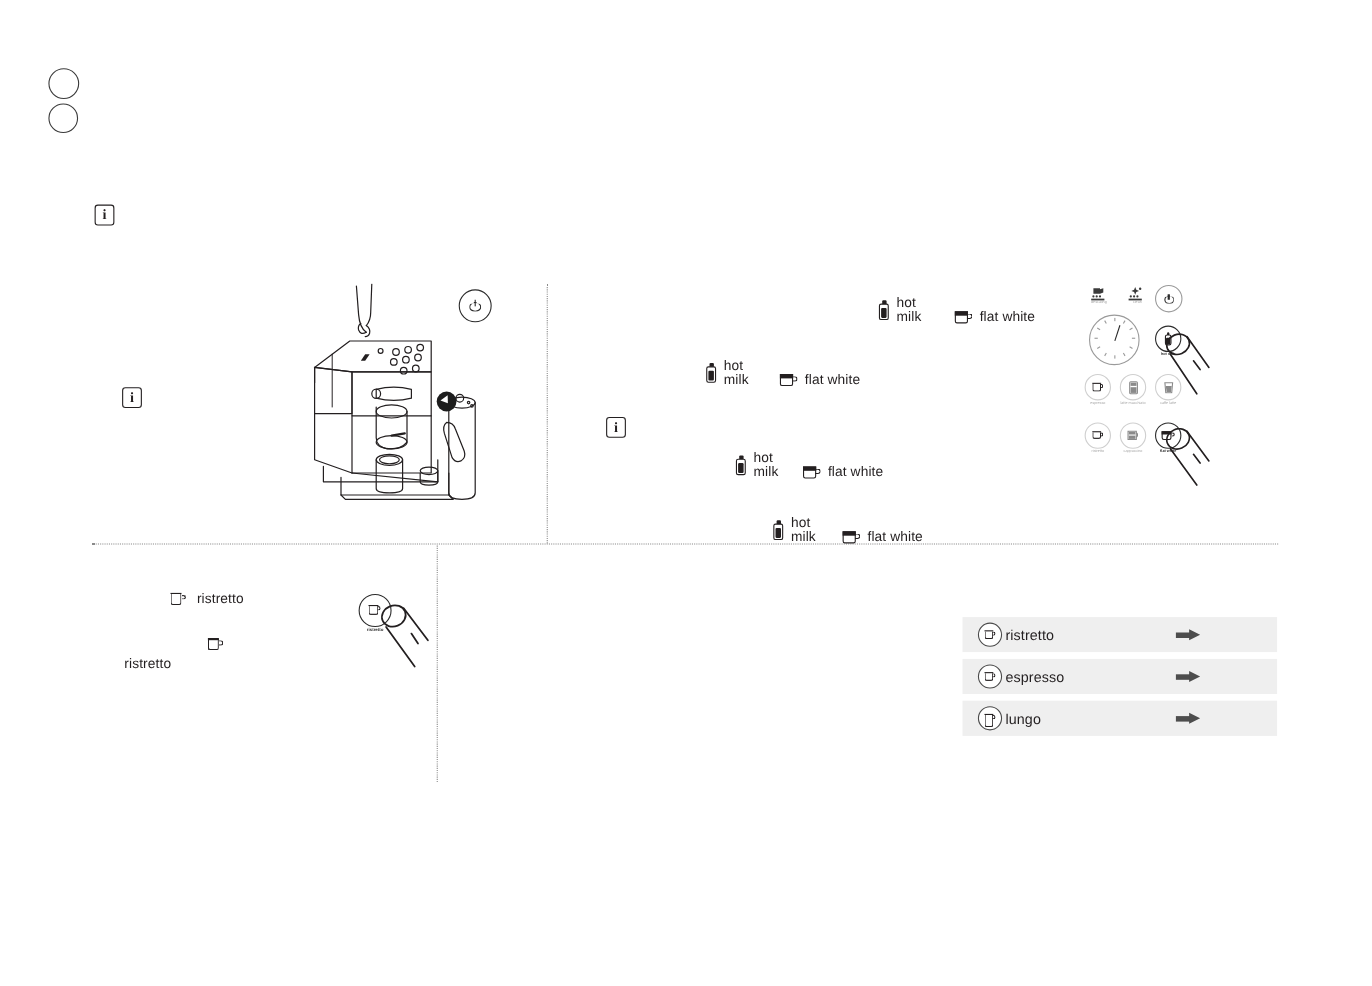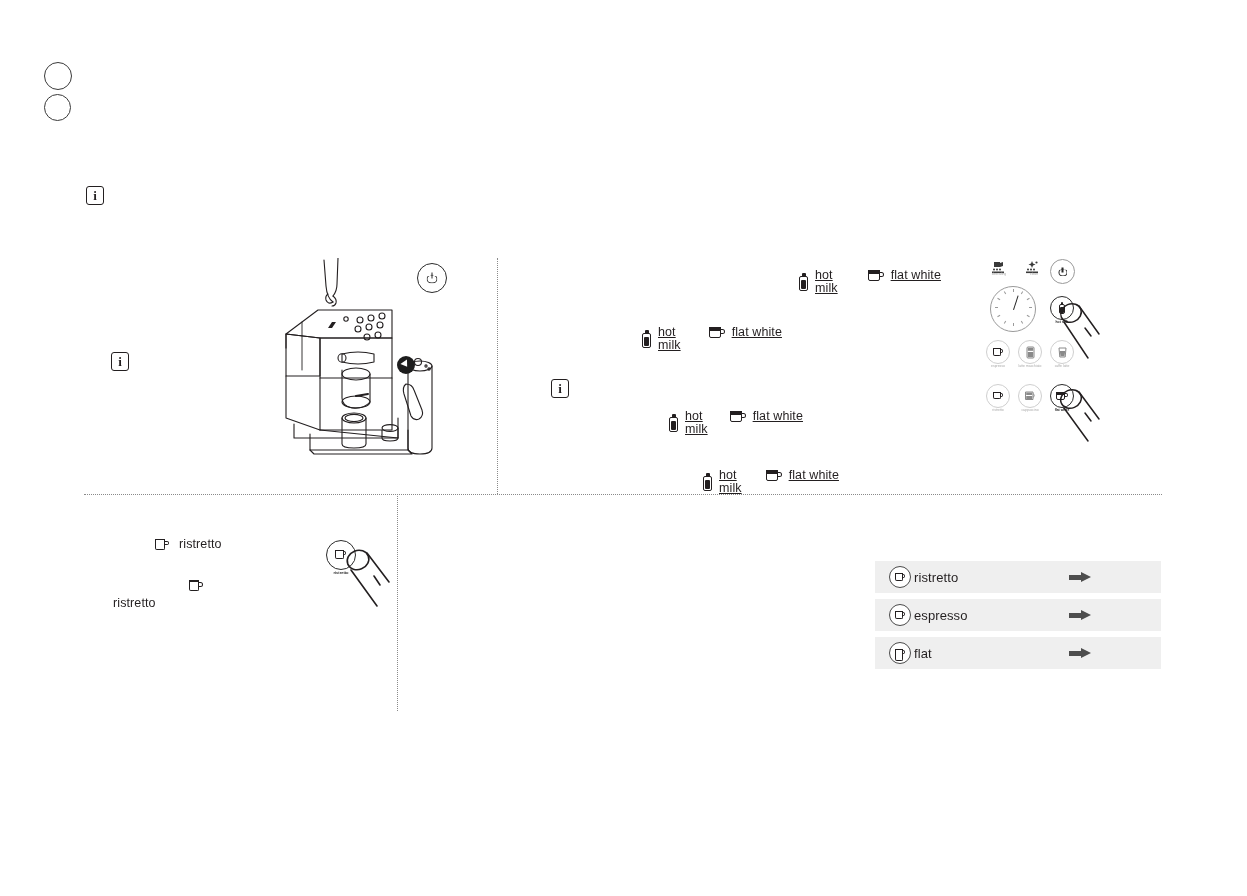--- a/index.html
+++ b/index.html
@@ -31,21 +31,21 @@
 
   
   .h-dotted{
     border-top:1.4px dotted #8a8a8a;height:0;
   }
   .v-dotted{
     border-left:1.4px dotted #8a8a8a;width:0;
   }
 
   
-  .bev-pair{display:flex;align-items:flex-start;white-space:nowrap;text-decoration:underline;}
+  .bev-pair{display:flex;align-items:flex-end;white-space:nowrap;}
   .bev-item{display:flex;align-items:center;}
   .bev-text{
     font-size:12.5px;color:#231f20;letter-spacing:.1px;
     line-height:1.05;
   }
   .bev-text.two-line{font-size:12.5px;}
 
   
   .milk-bottle{
     position:relative;width:9px;height:18px;margin-right:7px;flex:0 0 auto;
@@ -590,21 +590,21 @@
   <div class="recipe-row plain" style="height:6px;"></div>
 
   <div class="recipe-row shaded">
     <span class="rbtn">
       <span class="ristr-glyph">
         <span class="rtop"></span>
           <span class="rbody" style="height:11px;"></span>
           <span class="rhandle"></span>
       </span>
     </span>
-    <span class="recipe-label">flat</span>
+    <span class="recipe-label">lungo</span>
     <span class="arrow-wrap">
       <span class="arrow-glyph">
         <span class="shaft"></span>
           <span class="head"></span>
       </span>
     </span>
   </div>
 </div>
 
 

